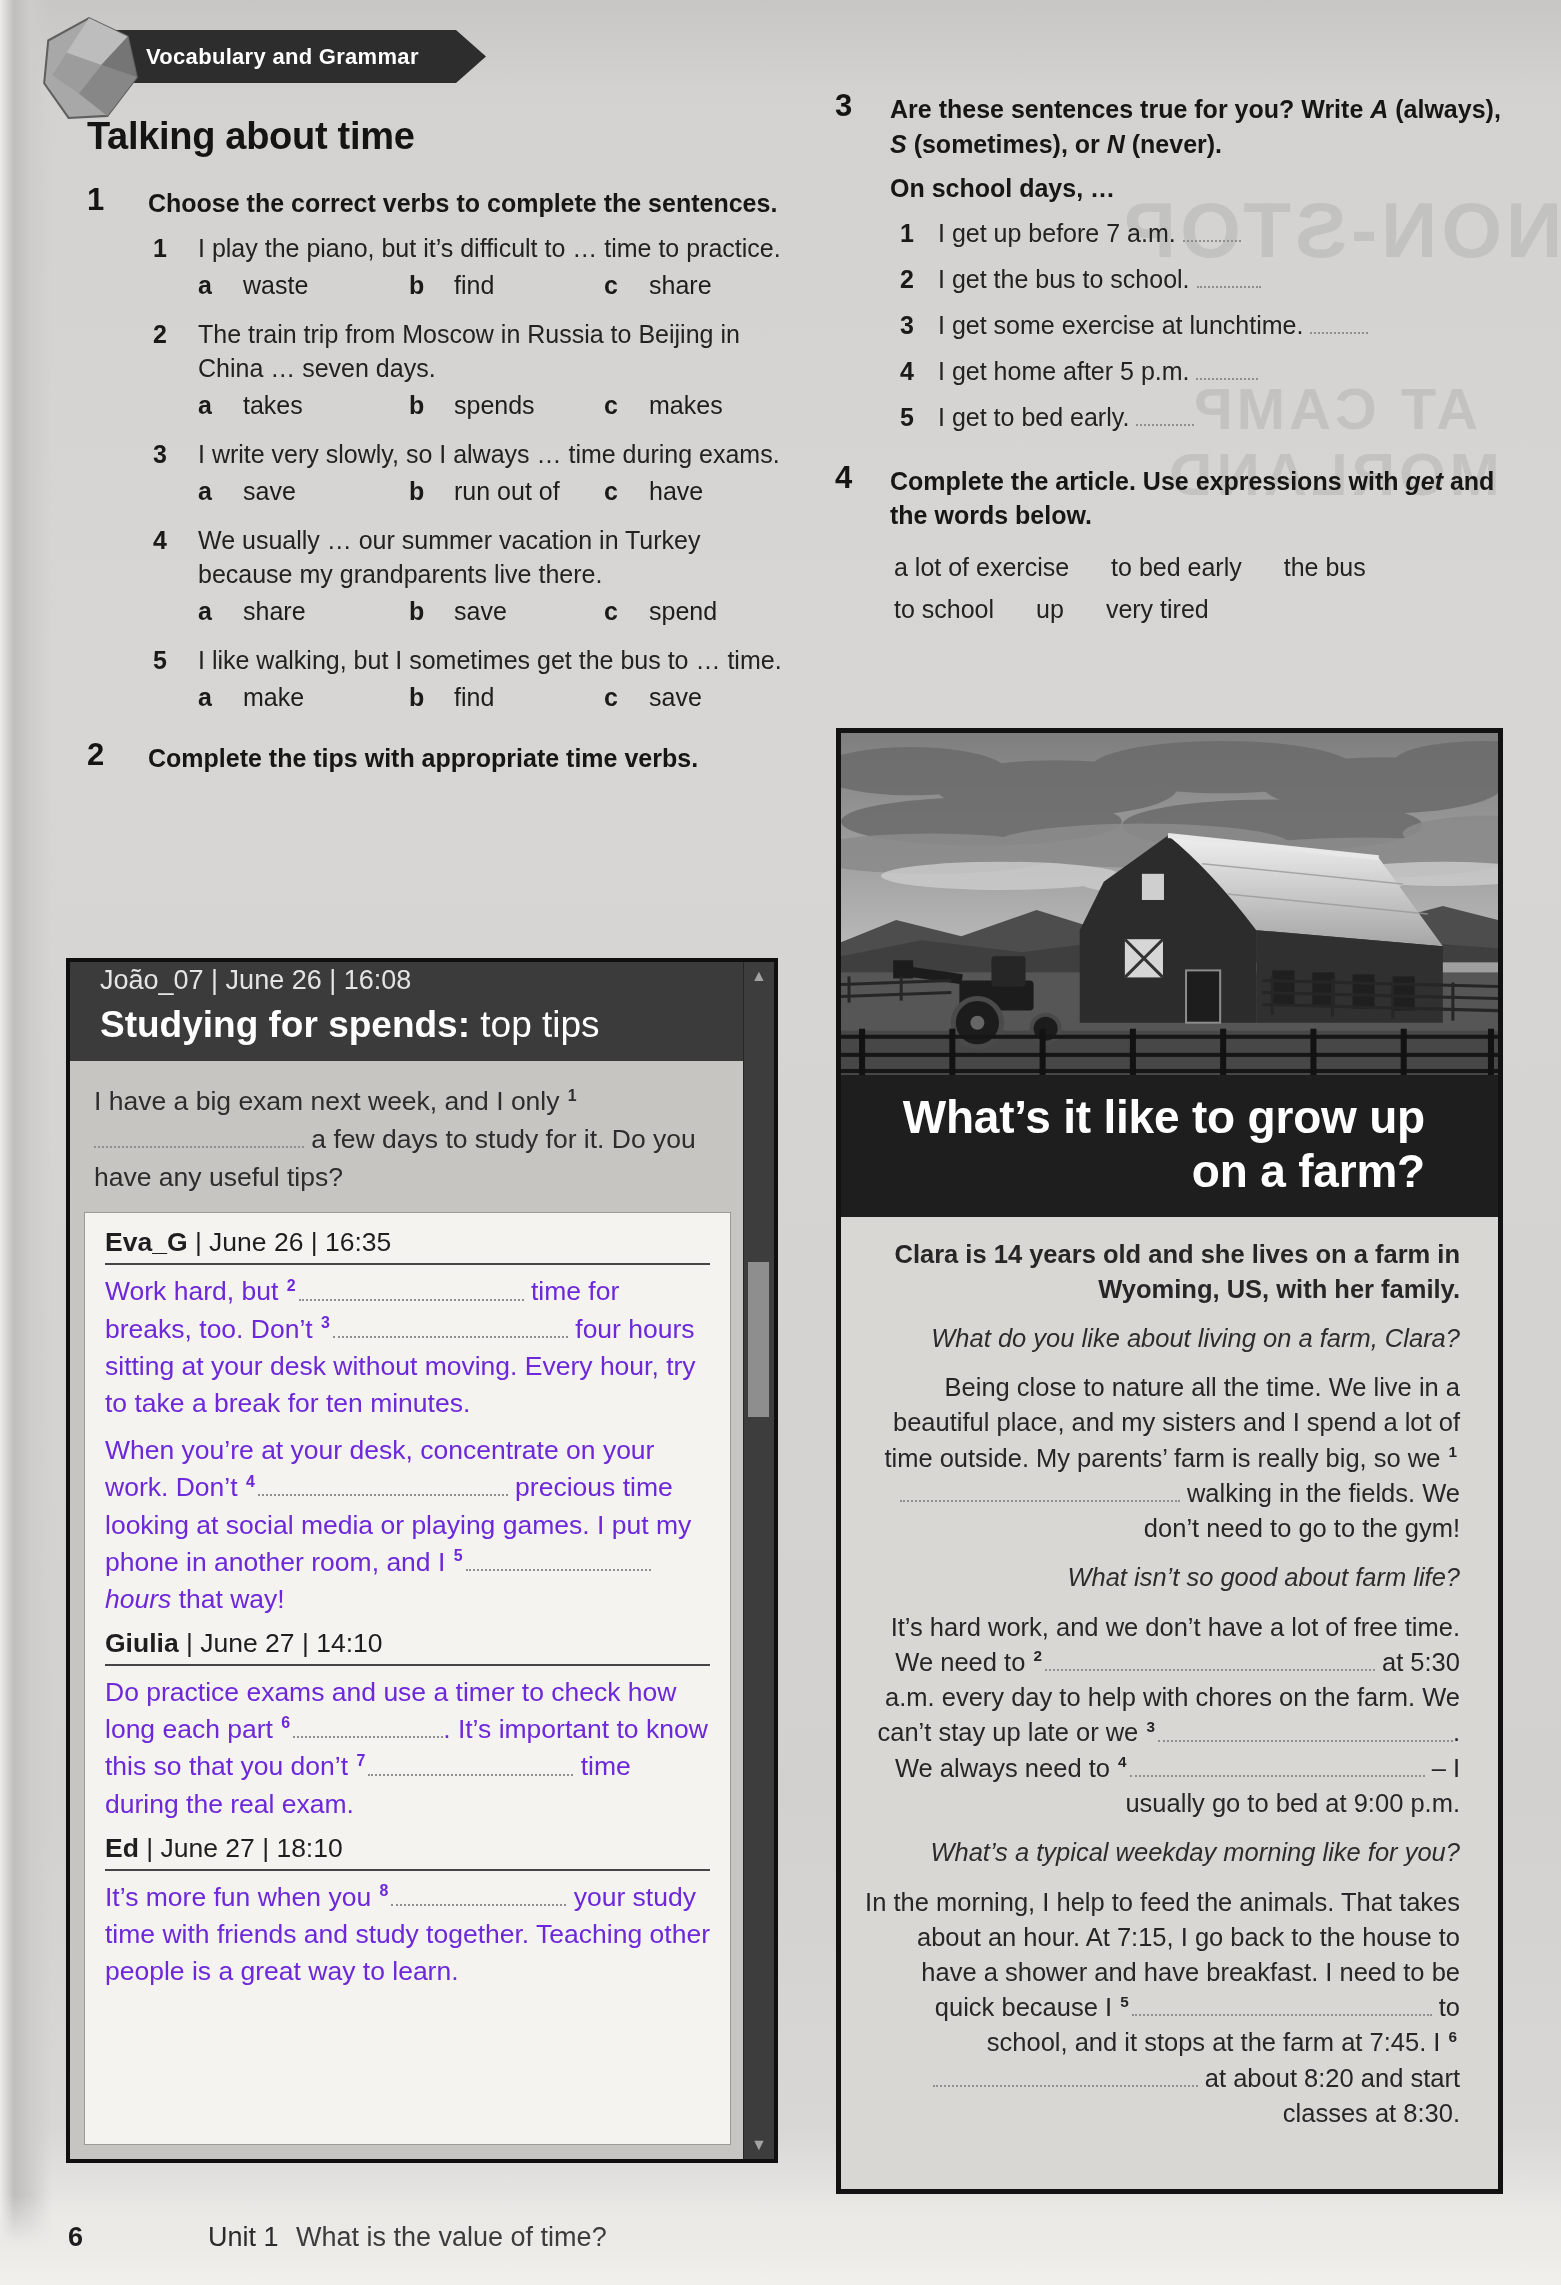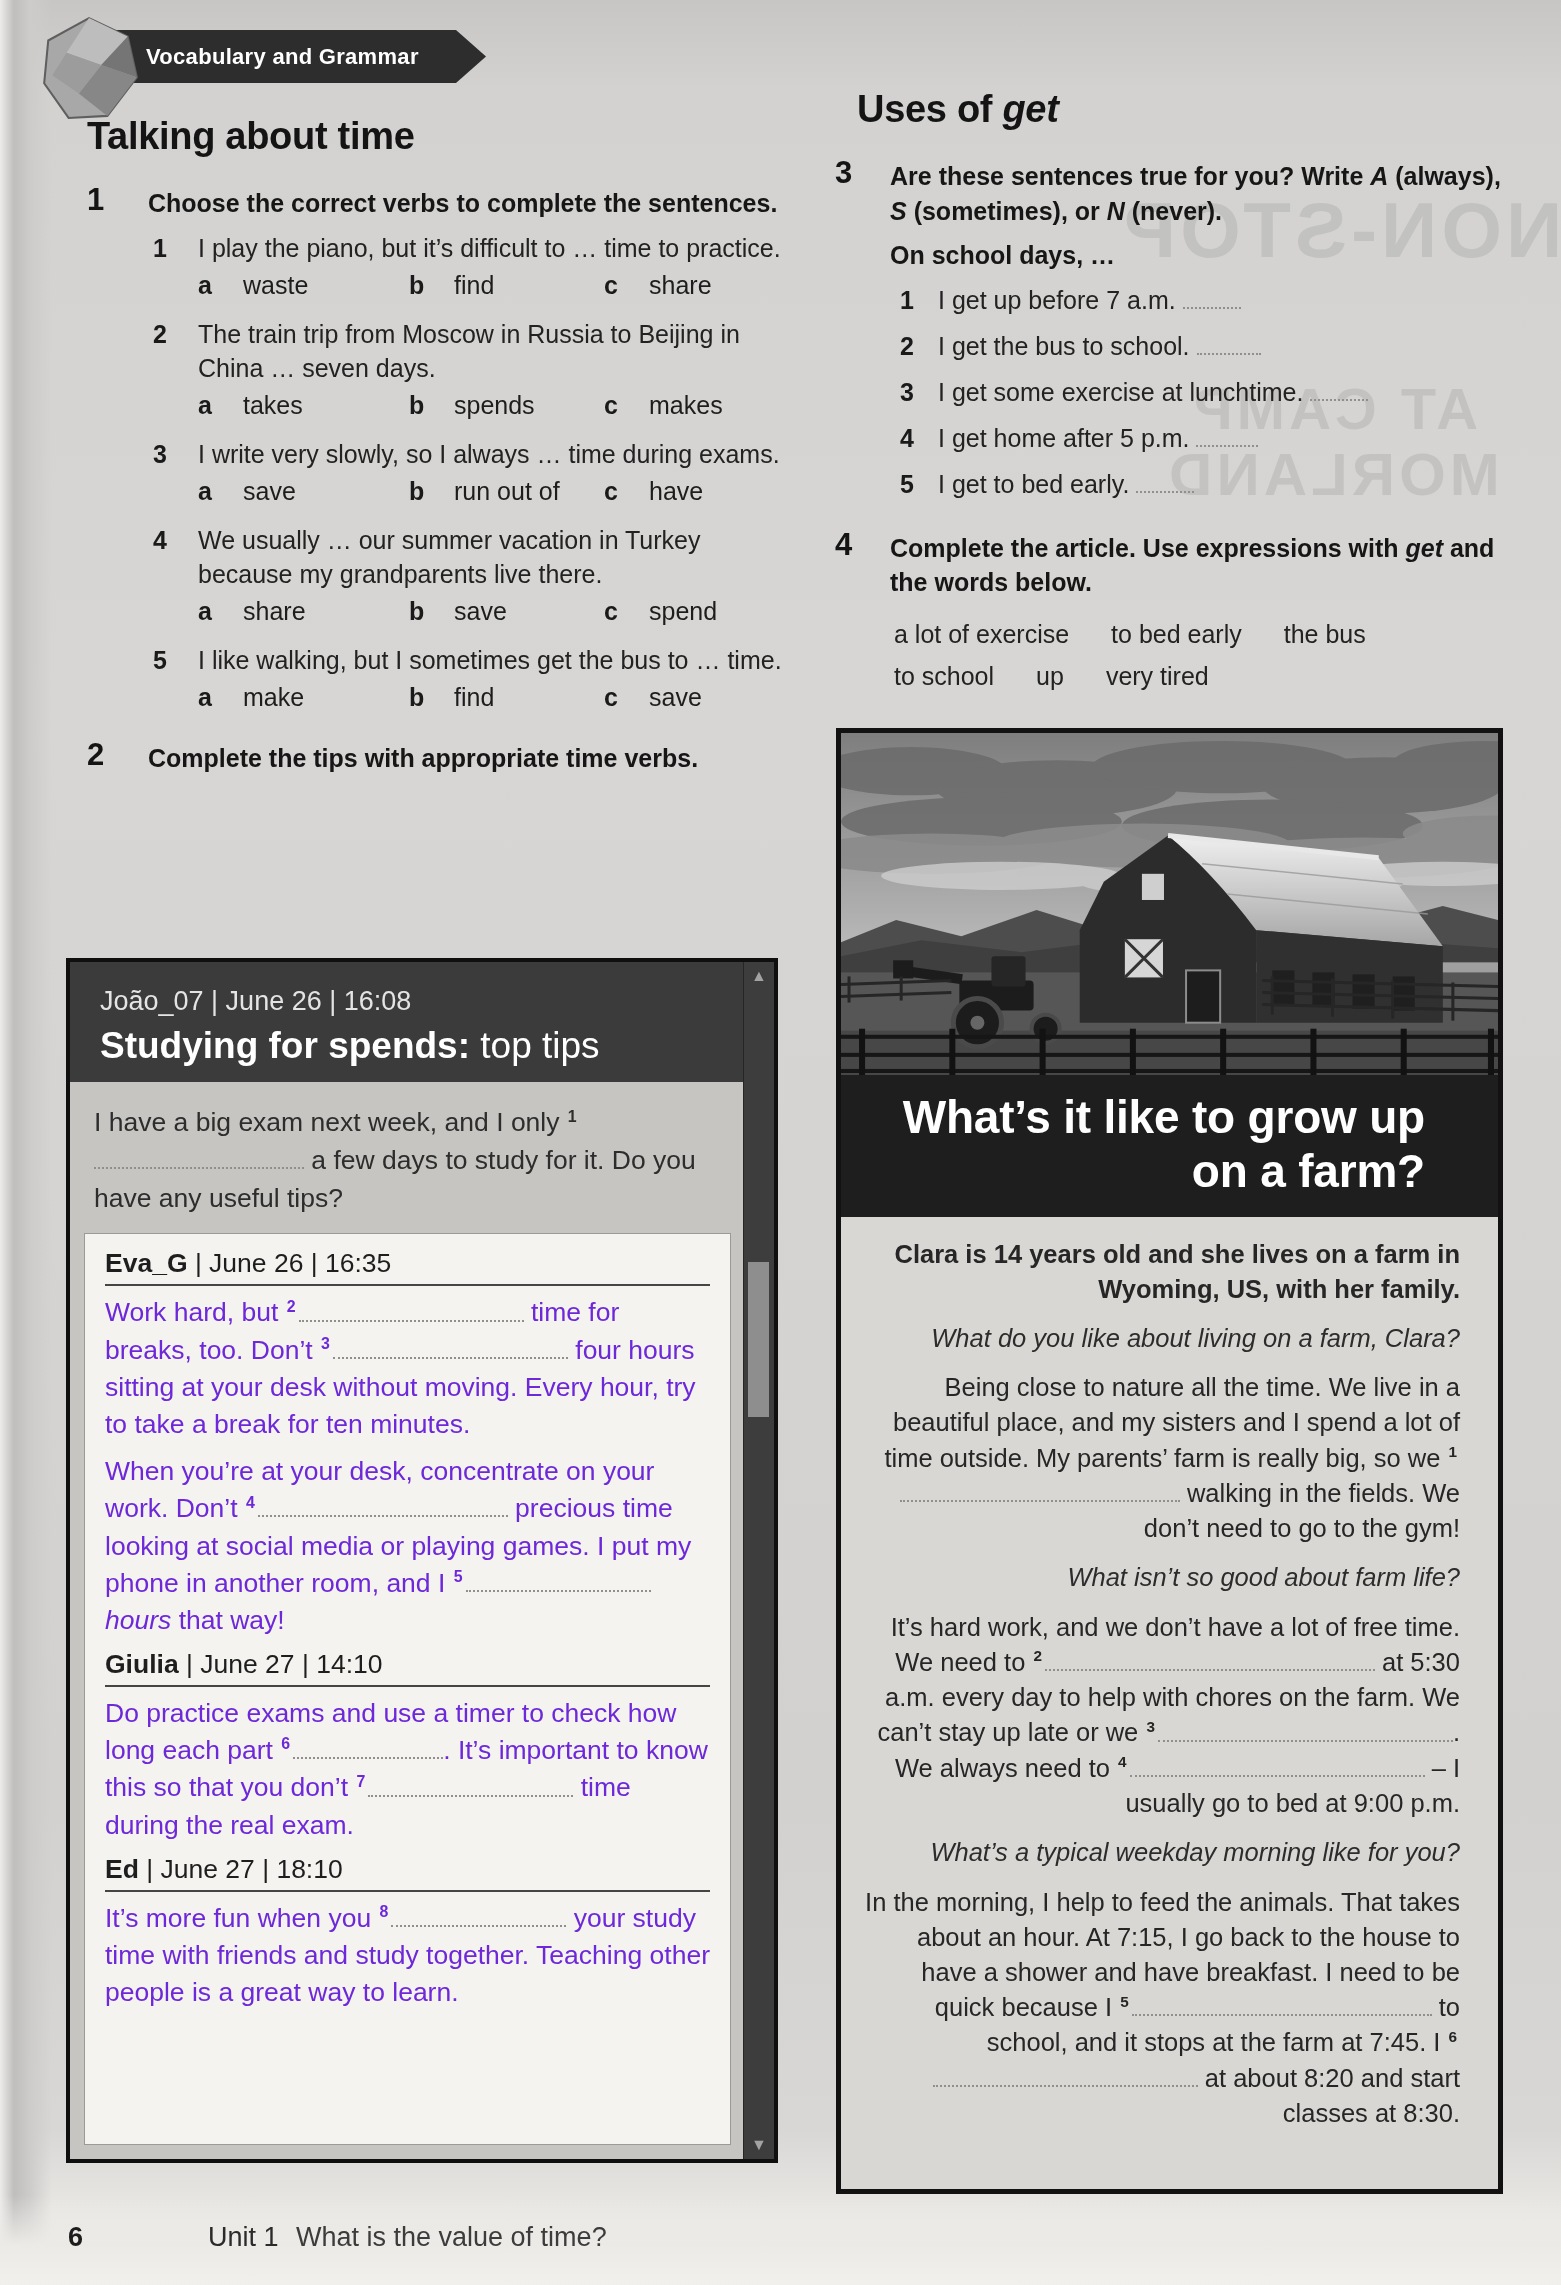--- a/index.html
+++ b/index.html
@@ -53,21 +53,21 @@
   .bnum{font-weight:700;font-size:.6em;vertical-align:super;margin:0 3px 0 1px;}
 
   
   .wordbank{display:flex;flex-wrap:wrap;column-gap:42px;row-gap:6px;width:560px;
     margin:16px 0 0 4px;font-size:25px;line-height:1.45;color:#222;}
 
   
   .forum{position:absolute;left:6px;top:843px;width:712px;height:1205px;box-sizing:border-box;
     background:var(--c-forum_body,#c6c5c2);border:4px solid #0f0f0f;display:flex;}
   .forum-main{flex:1;min-width:0;display:flex;flex-direction:column;}
-  .forum-head{background:var(--c-forum_header,#3b3b3b);padding:24px 10px 16px 30px;}
+  .forum-head{background:var(--c-forum_header,#3b3b3b);padding:3px 10px 16px 30px;}
   .forum-meta{font-size:27px;color:#e4e4e4;margin-bottom:8px;}
   .forum-title{font-size:37px;color:#fff;line-height:1.12;}
   .forum-title b{font-weight:800;}
   .forum-body{flex:1;padding:16px 12px 14px 14px;display:flex;flex-direction:column;min-height:0;}
   .forum-intro{margin:6px 4px 16px 10px;max-width:612px;font-size:26.5px;line-height:1.42;color:#2d2d2d;}
   .posts{background:var(--c-card,#f4f3f0);border:1px solid #9b9a97;flex:1;padding:14px 20px 8px 20px;}
   .post{margin-bottom:10px;}
   .post-head{font-size:26.5px;color:#1e1e1e;border-bottom:2px solid #454545;padding-bottom:5px;margin-bottom:8px;}
   .post-head b{font-weight:800;}
   .post-body{font-size:26.5px;line-height:1.40;color:#6d28d9;}
@@ -265,21 +265,20 @@
     </div>
     <div class="forum-scroll">
       <span class="scroll-arrow">▲</span>
       <span class="scroll-thumb"></span>
       <span class="scroll-arrow down">▼</span>
     </div>
   </div>
 </div>
 
 <div class="col-right">
-  <h1 class="sect">Uses of <i>get</i></h1>
 
   <section class="ex">
     <div class="exnum">3</div>
     <div class="exbody">
       <p class="instr">Are these sentences true for you? Write <i>A</i> (always), <i>S</i> (sometimes), or <i>N</i> (never).</p>
       <p class="instr" style="margin-top:2px;">On school days, …</p>
       <div id="ex3-items">
           <div class="q3">
     <span class="qnum">1</span>
     <span class="qtext">I get up before 7 a.m. <span class="gap" style="width: 58px;"></span></span>

